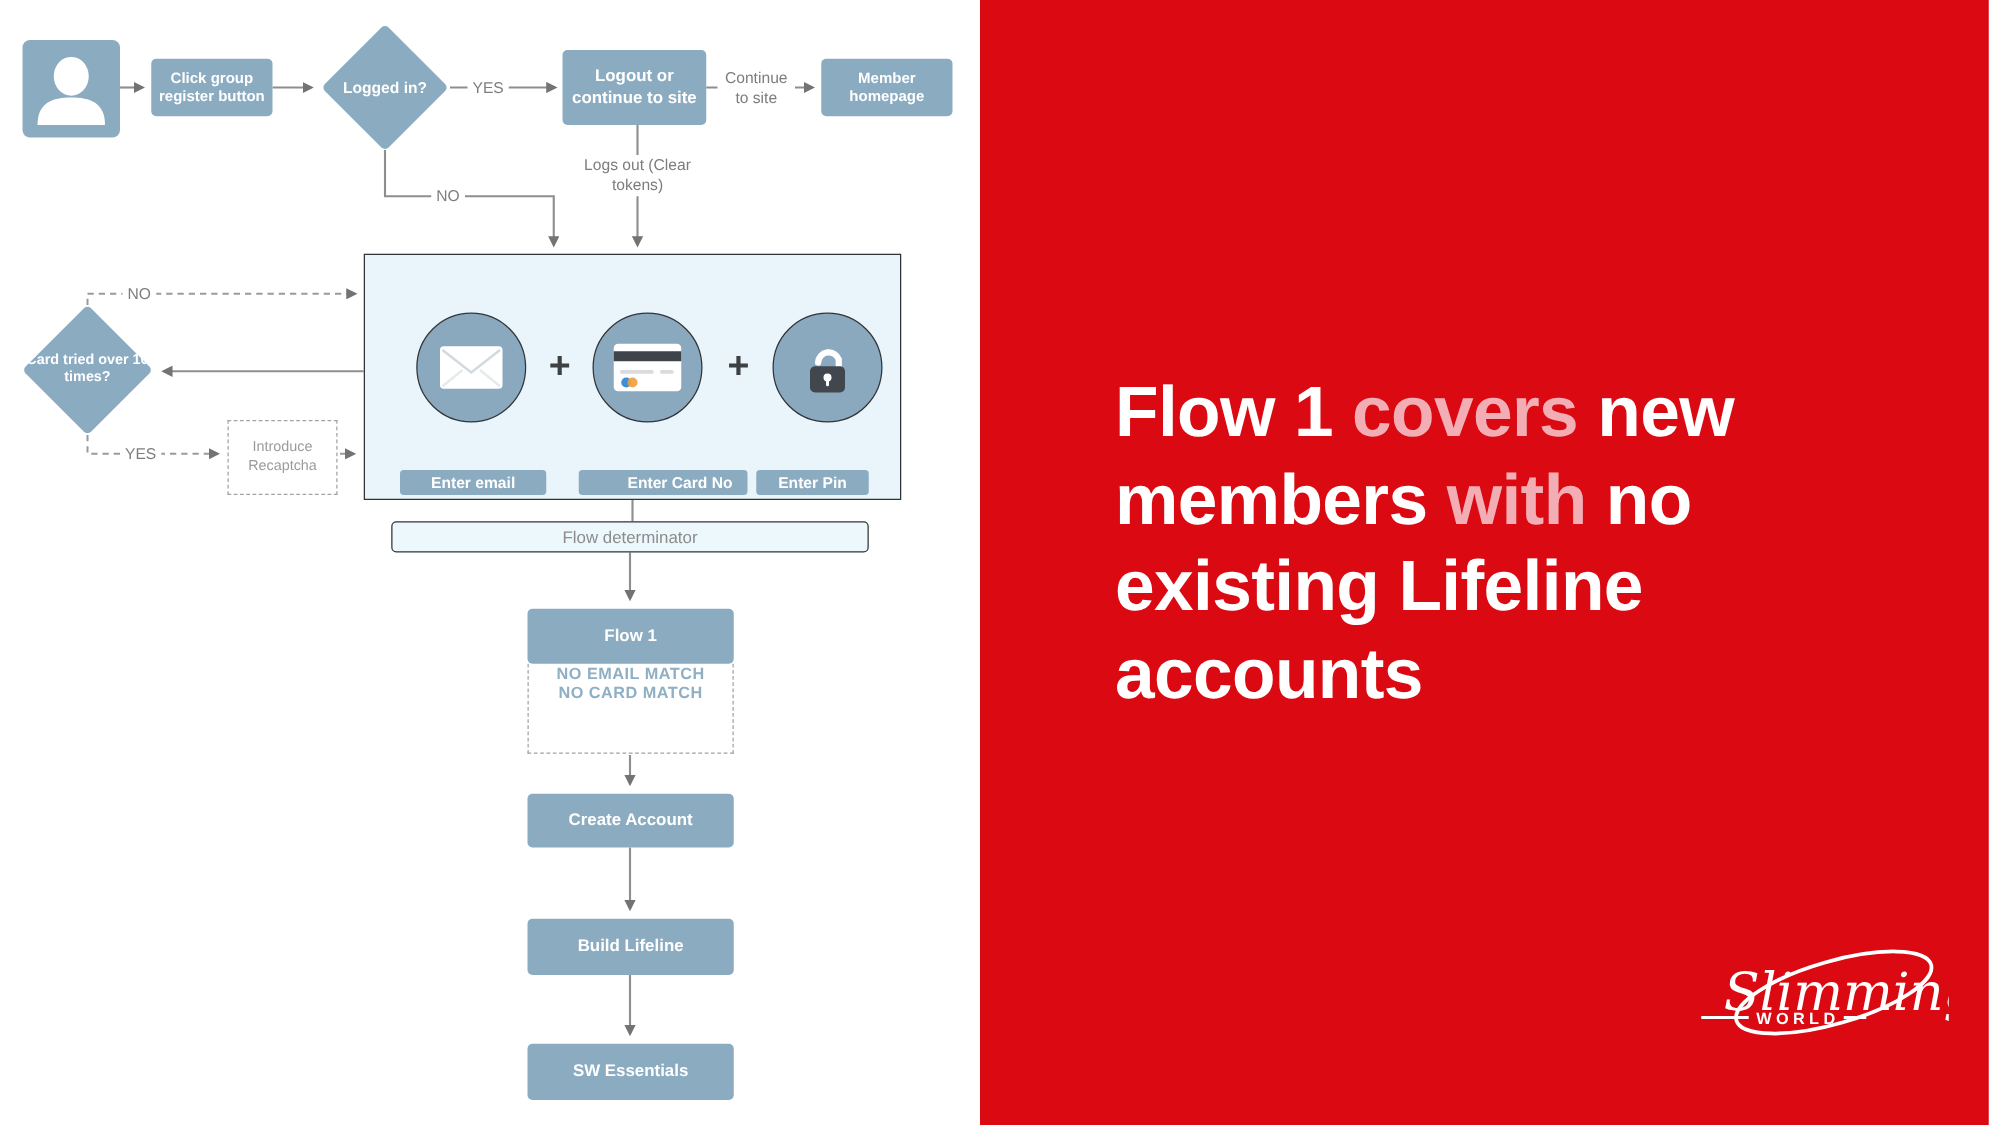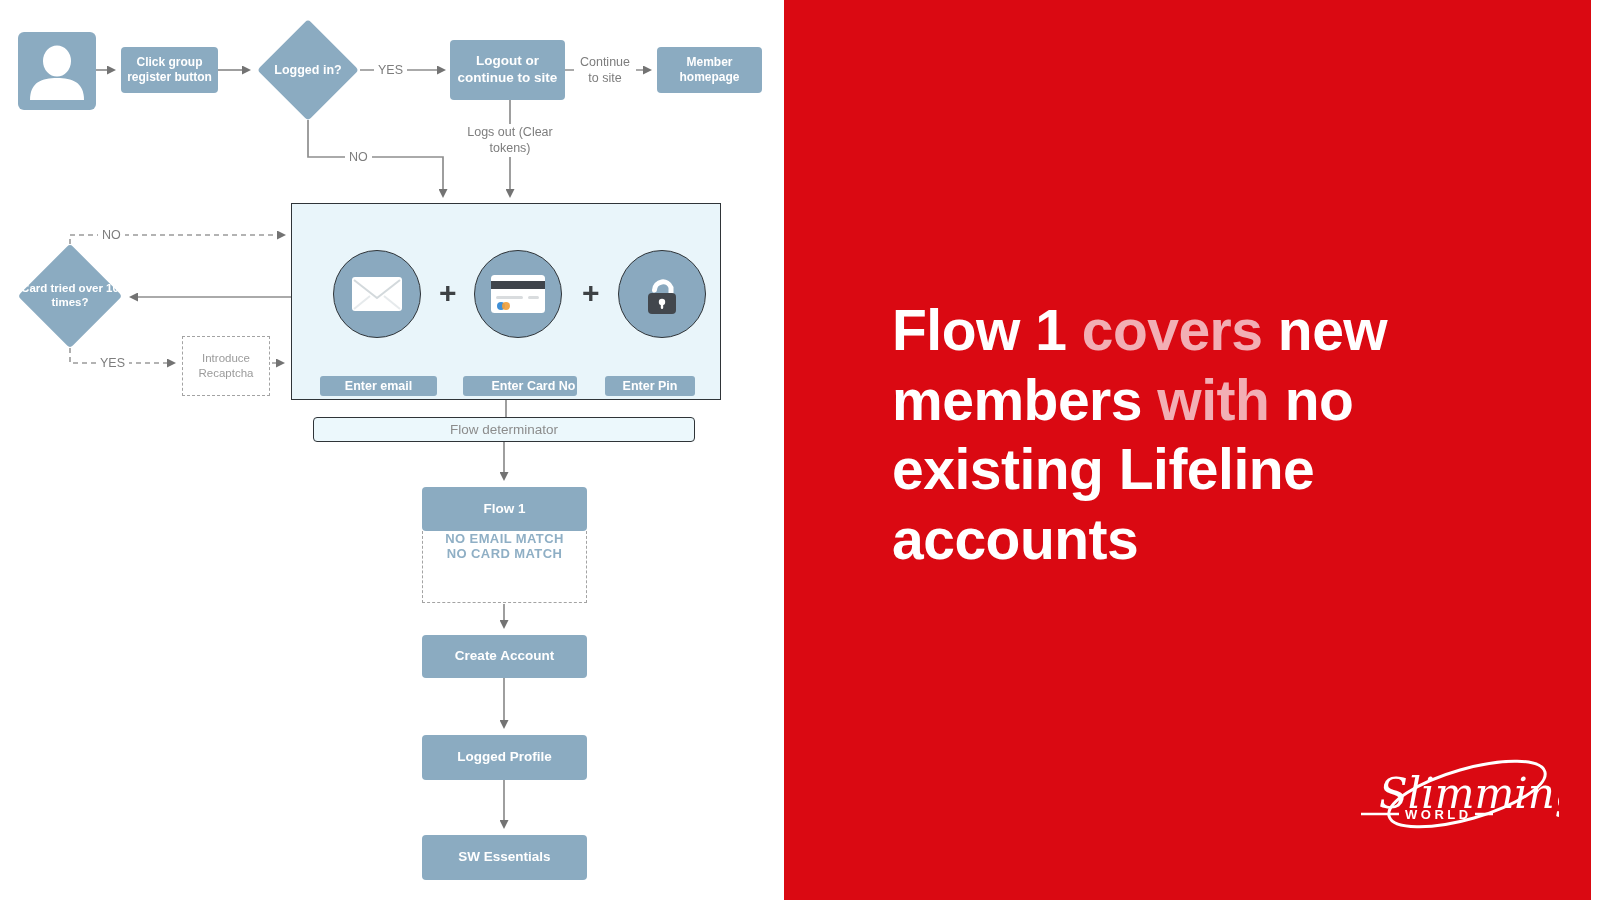--- a/index.html
+++ b/index.html
@@ -137,34 +137,34 @@
     <div class="circle" style="left:618px;top:250px;">
       <svg width="44" height="50" viewBox="0 0 44 50">
         <path d="M14.5,21 A8.5 8.5 0 0 1 31,18.5 L31,25" fill="none" stroke="#fff" stroke-width="5" stroke-linecap="round"></path>
         <rect x="8" y="24" width="28" height="21" rx="4" fill="#42474d"></rect>
         <circle cx="22" cy="33" r="3.2" fill="#fff"></circle>
         <rect x="20.8" y="34.5" width="2.4" height="5.5" rx="1.2" fill="#fff"></rect>
       </svg>
     </div>
 
     <div class="pill" style="left:320px;top:350px;width:117px;">Enter email</div>
-    <div class="pill" style="left:463px;top:350px;width:114px;padding-left:27px;">Enter Card No</div>
+    <div class="pill" style="left:463px;top:350px;width:135px;padding-left:27px;">Enter Card No</div>
     <div class="pill" style="left:605px;top:350px;width:90px;">Enter Pin</div>
 
     <div class="determinator">Flow determinator</div>
 
     <div class="node" style="left:422px;top:487px;width:165px;height:44px;font-size:13.5px;">Flow 1</div>
 
     <div class="dashedbox">
       <div class="matchtext">NO EMAIL MATCH</div>
       <div class="matchtext">NO CARD MATCH</div>
     </div>
 
     <div class="node" style="left:422px;top:635px;width:165px;height:43px;font-size:13.5px;">Create Account</div>
-    <div class="node" style="left:422px;top:735px;width:165px;height:45px;font-size:13.5px;">Logged Profile</div>
+    <div class="node" style="left:422px;top:735px;width:165px;height:45px;font-size:13.5px;">Build Lifeline</div>
     <div class="node" style="left:422px;top:835px;width:165px;height:45px;font-size:13.5px;">SW Essentials</div>
   </div>
 
   <div id="red">
     <div id="headline"><span class="hl-strong">Flow 1 </span><span class="hl-soft">covers</span><span class="hl-strong"> new members </span><span class="hl-soft">with</span><span class="hl-strong"> no existing Lifeline accounts</span></div>
 
     <svg id="logo" viewBox="0 0 220 120">
       <ellipse cx="128" cy="64" rx="81" ry="25" fill="none" stroke="#fff" stroke-width="3" transform="rotate(-16 128 64)"></ellipse>
       <text x="40" y="78" font-family="'DejaVu Serif',serif" font-style="italic" font-size="42" fill="#fff">Slimming</text>
       <line x1="22" y1="84" x2="60" y2="84" stroke="#fff" stroke-width="2.5"></line>

